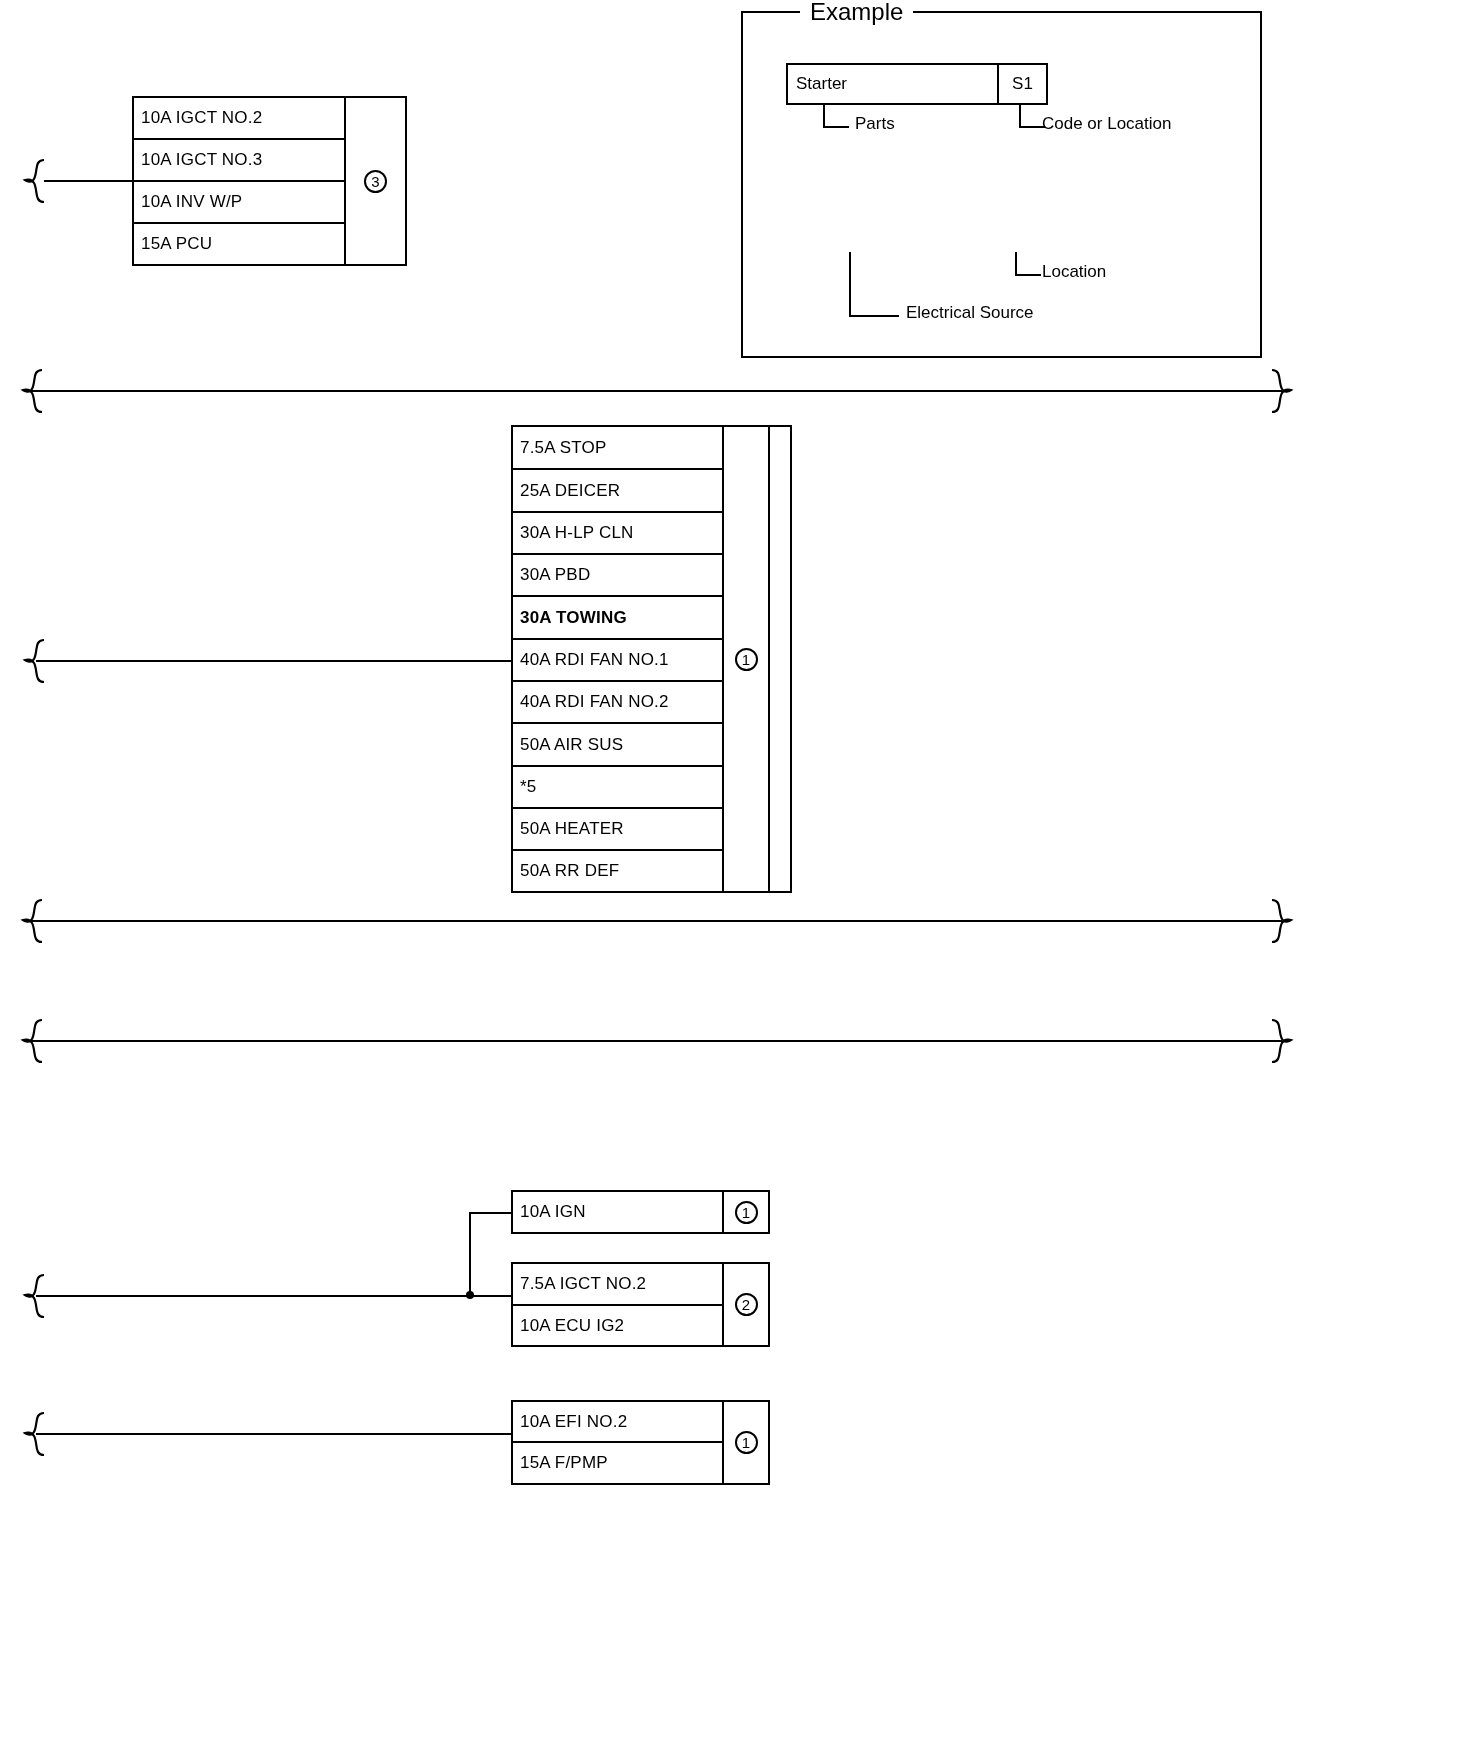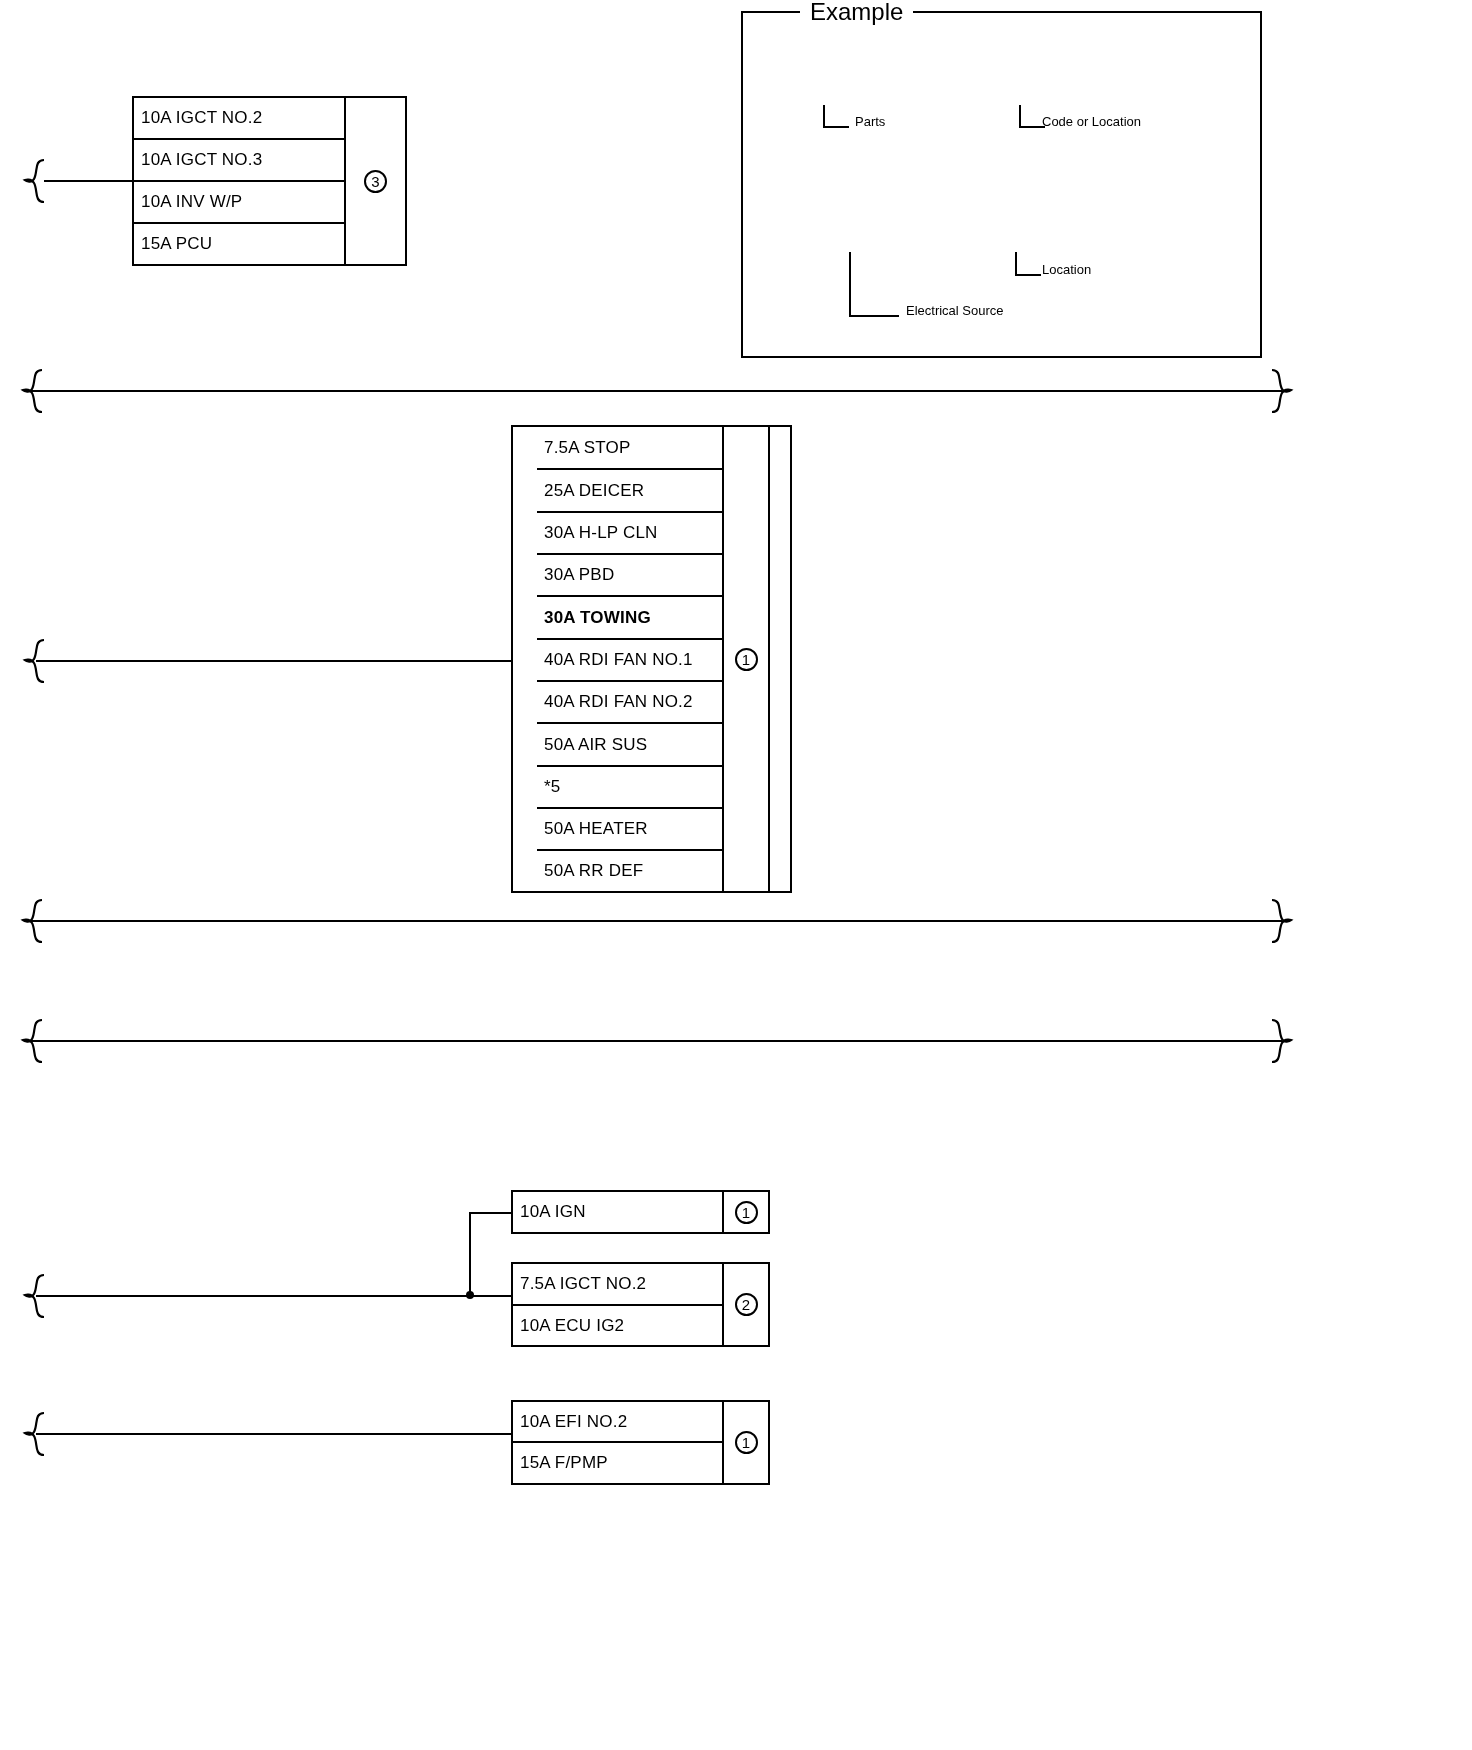--- a/index.html
+++ b/index.html
@@ -115,33 +115,37 @@
     box-sizing: border-box;
     border-left: 2px solid #000;
     display: flex;
     align-items: center;
     justify-content: center;
     font-size: 17px;
     white-space: nowrap;
   }
   .callout-label {
     position: absolute;
-    font-size: 13px;
+    font-size: 17px;
     white-space: nowrap;
   }
 </style>
 </head>
 <body>
 
 <div id="page">
 
   <div class="example-box" style="left:741px; top:11px; width:521px; height:347px;"></div>
 
   <div class="example-title" style="left:800px; top:0px;">Example</div>
 
+  <div class="ex-table" style="left:786px; top:63px; width:262px; height:42px;">
+    <div class="ex-parts">Starter</div>
+    <div class="ex-code" style="width:49px;">S1</div>
+  </div>
 
   <div class="vline" style="left:823px; top:105px; height:22px;"></div>
   <div class="hline" style="left:823px; top:126px; width:26px;"></div>
   <div class="callout-label" style="left:855px; top:114px;">Parts</div>
 
   <div class="vline" style="left:1019px; top:105px; height:22px;"></div>
   <div class="hline" style="left:1019px; top:126px; width:26px;"></div>
   <div class="callout-label" style="left:1042px; top:114px;">Code or Location</div>
 
 
@@ -175,21 +179,21 @@
     <svg width="26" height="46" viewBox="0 0 26 46">
       <path d="M24 2 C14 2 18 14 14 21 C11 26 5 22 5 22 C5 22 11 20 14 25 C18 32 14 44 24 44" fill="none" stroke="#000" stroke-width="2.2"></path>
     </svg>
   </div>
   <div class="brace" style="left:1270px; top:368px;">
     <svg width="26" height="46" viewBox="0 0 26 46">
       <path d="M2 2 C12 2 8 14 12 21 C15 26 21 22 21 22 C21 22 15 20 12 25 C8 32 12 44 2 44" fill="none" stroke="#000" stroke-width="2.2"></path>
     </svg>
   </div>
 
-  <div class="fuse-grid" style="left:511px; top:425px; width:281px; height:468px;padding-left:24px;">
+  <div class="fuse-grid" style="left:511px; top:425px; width:281px; height:468px;">
     <div class="fuse-row" style="height:43px; width:211px;">7.5A STOP</div>
     <div class="fuse-row" style="height:43px; width:211px;">25A DEICER</div>
     <div class="fuse-row" style="height:42px; width:211px;">30A H-LP CLN</div>
     <div class="fuse-row" style="height:42px; width:211px;">30A PBD</div>
     <div class="fuse-row" style="height:43px; width:211px;font-weight:bold;">30A TOWING</div>
     <div class="fuse-row" style="height:42px; width:211px;">40A RDI FAN NO.1</div>
     <div class="fuse-row" style="height:42px; width:211px;">40A RDI FAN NO.2</div>
     <div class="fuse-row" style="height:43px; width:211px;">50A AIR SUS</div>
     <div class="fuse-row" style="height:42px; width:211px;">*5</div>
     <div class="fuse-row" style="height:42px; width:211px;">50A HEATER</div>

